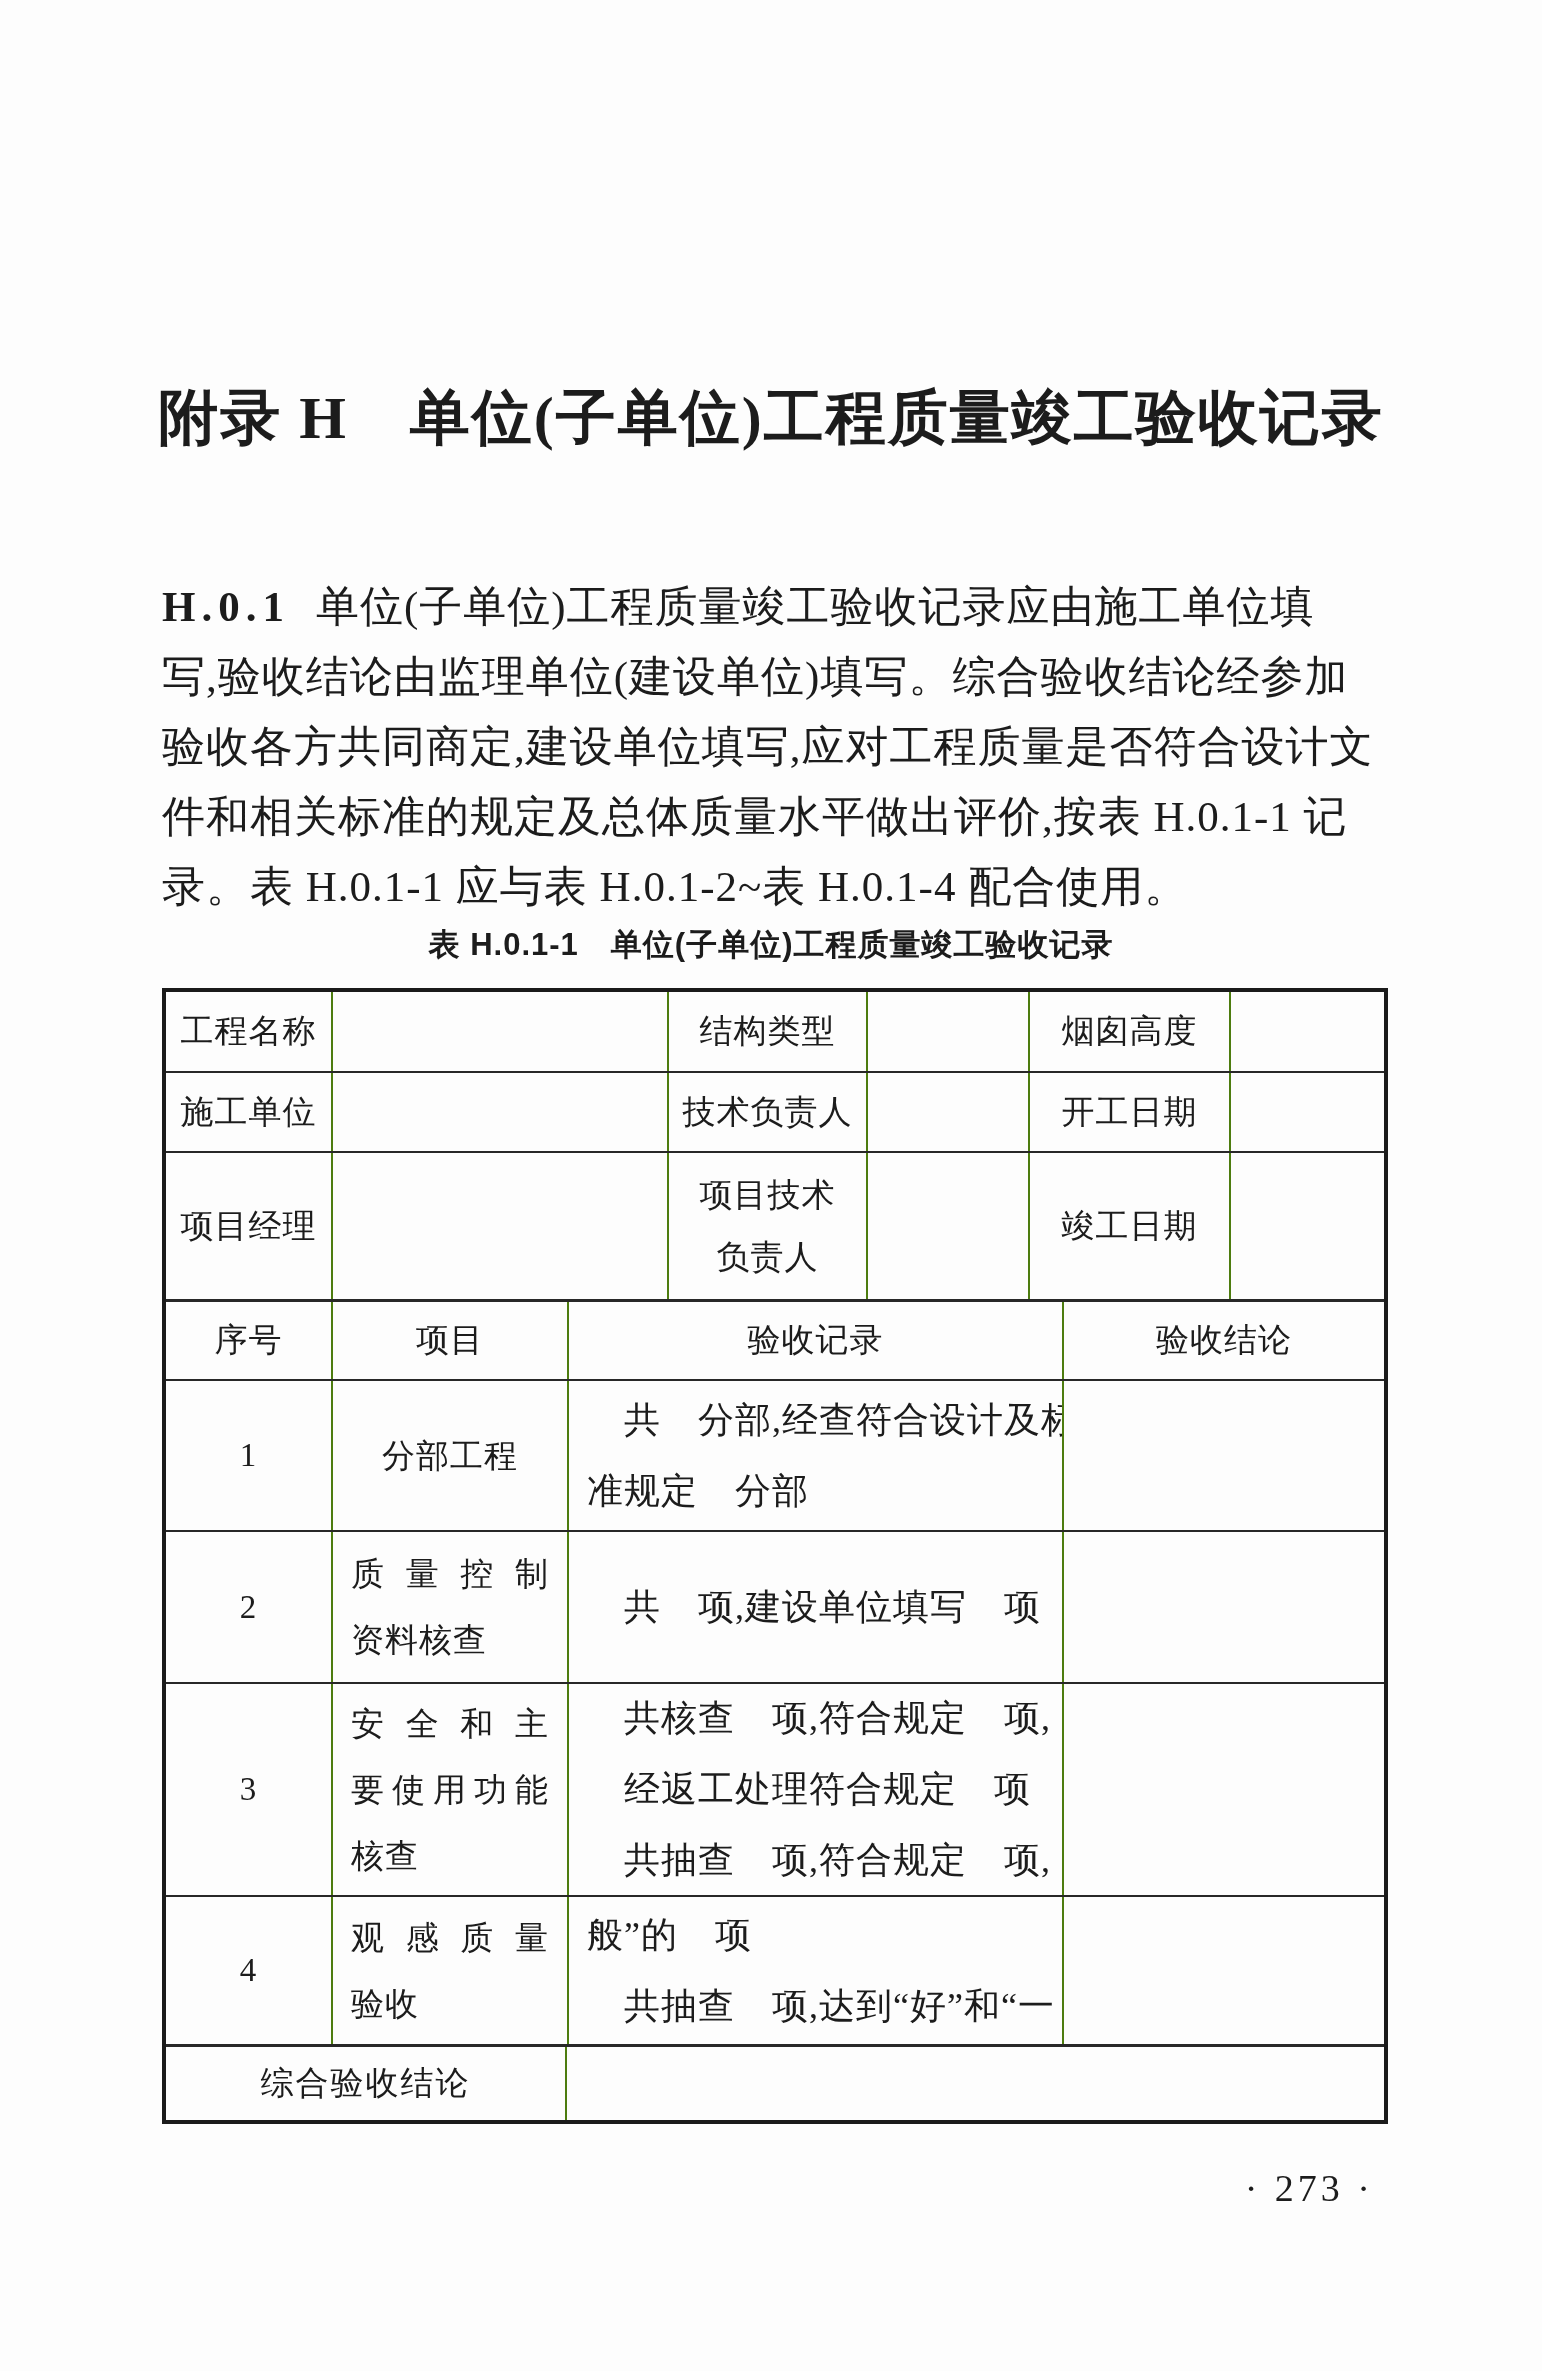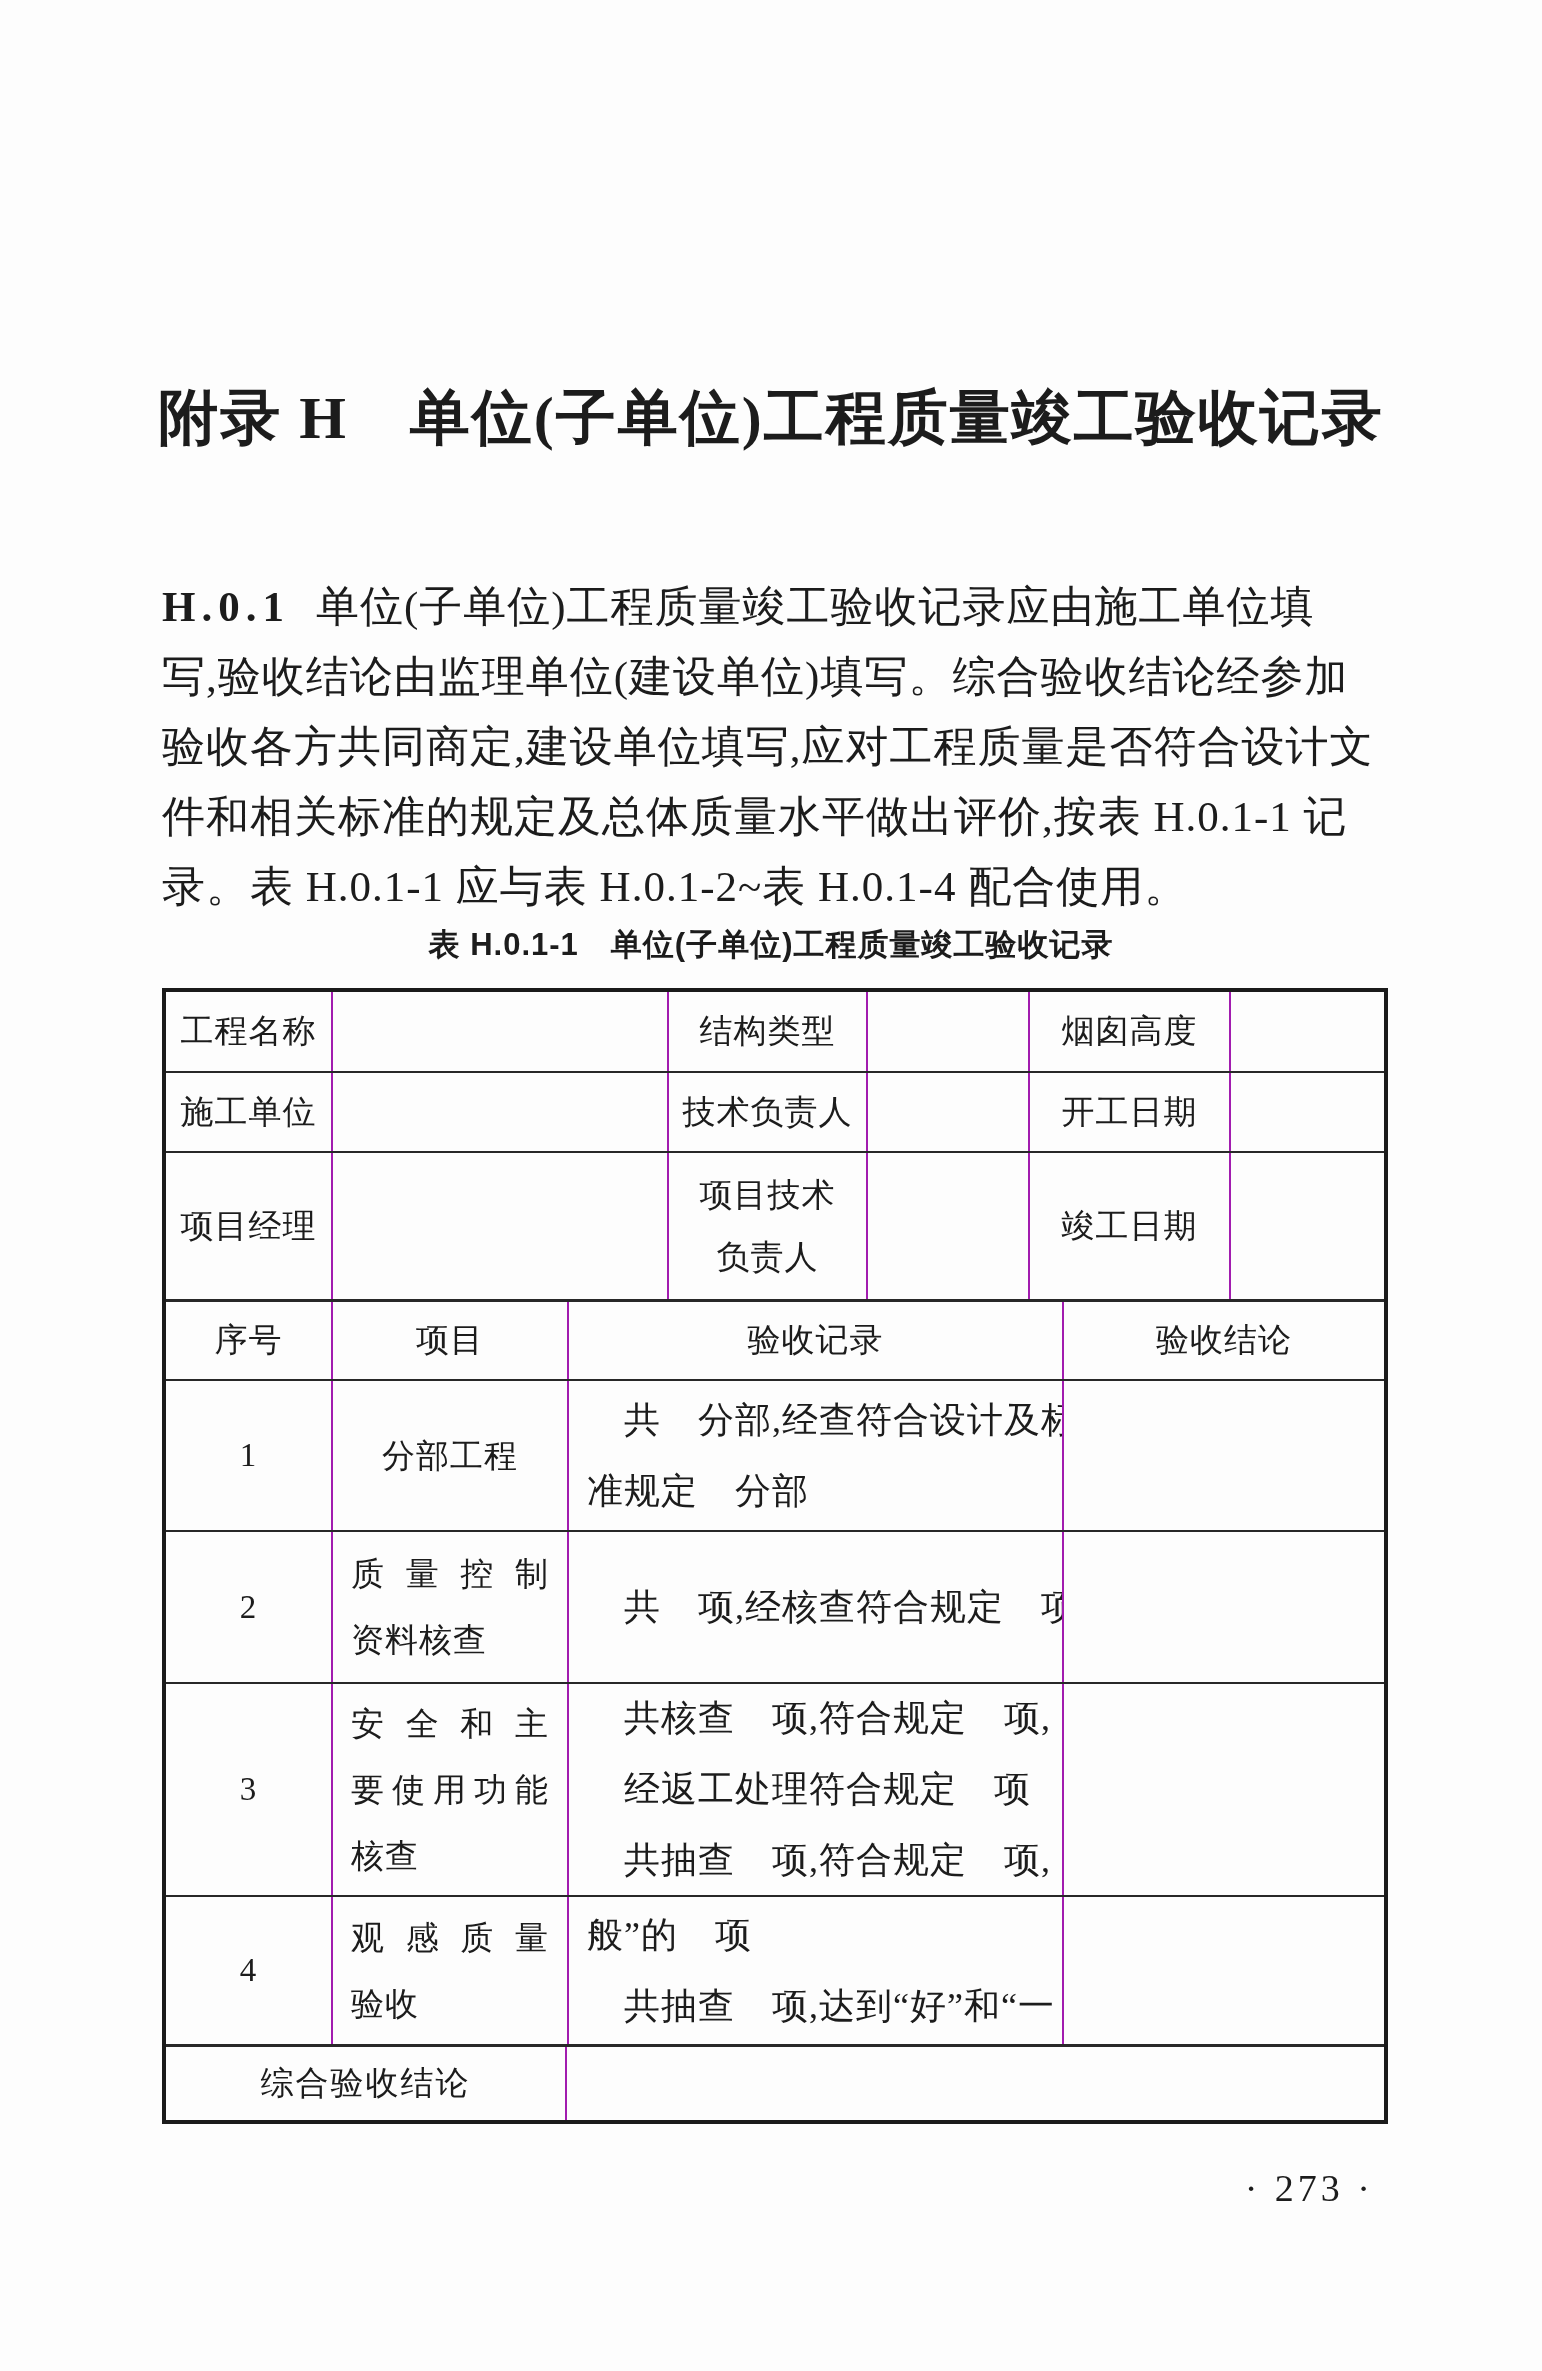--- a/index.html
+++ b/index.html
@@ -47,21 +47,21 @@
   .r-i2 { height:152px; }
   .r-i3 { height:213px; }
   .r-i4 { height:149px; }
   .r-foot { height:76px; }
   .c {
     display:flex; flex-direction:column;
     align-items:center; justify-content:center;
     font-size:33px; letter-spacing:1px;
     overflow:hidden;
   }
-  .c:not(:first-child) { border-left:2px solid #a21caf; }
+  .c:not(:first-child) { border-left:2px solid #4d7c0f; }
   .w1 { width:165px; } .w2 { width:336px; } .w3 { width:199px; }
   .w4 { width:162px; } .w5 { width:201px; } .w6 { flex:1; }
   .l1 { width:165px; } .l2 { width:236px; } .l3 { width:495px; } .l4 { flex:1; }
   .multi div { line-height:62px; text-align:center; }
   .item { align-items:stretch; padding:0 18px; }
   .item-line { line-height:66px; width:100%; }
   .item-line.center { text-align:center; }
   .item-line.spread { text-align:justify; text-align-last:justify; }
   .item-line.left { text-align:left; }
   .rec { align-items:stretch; padding:0 12px 0 18px; }
@@ -141,21 +141,21 @@
       <div class="c l4"></div>
     </div>
 
     <div class="row r-i2">
       <div class="c l1">2</div>
       <div class="c l2 item">
         <div class="item-line spread">质量控制</div>
         <div class="item-line left">资料核查</div>
       </div>
       <div class="c l3 rec">
-        <div class="rec-line">　共　项,经核查符合规定　项</div>
+        <div class="rec-line">　共　项,建设单位填写　项</div>
       </div>
       <div class="c l4"></div>
     </div>
 
     <div class="row r-i3">
       <div class="c l1">3</div>
       <div class="c l2 item">
         <div class="item-line spread">安全和主</div>
         <div class="item-line spread">要使用功能</div>
         <div class="item-line left">核查</div>

